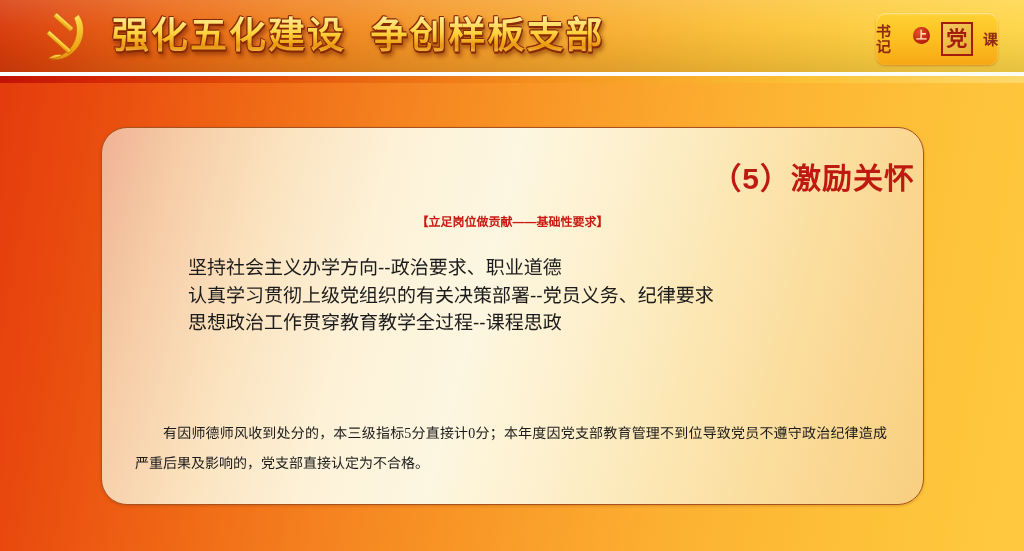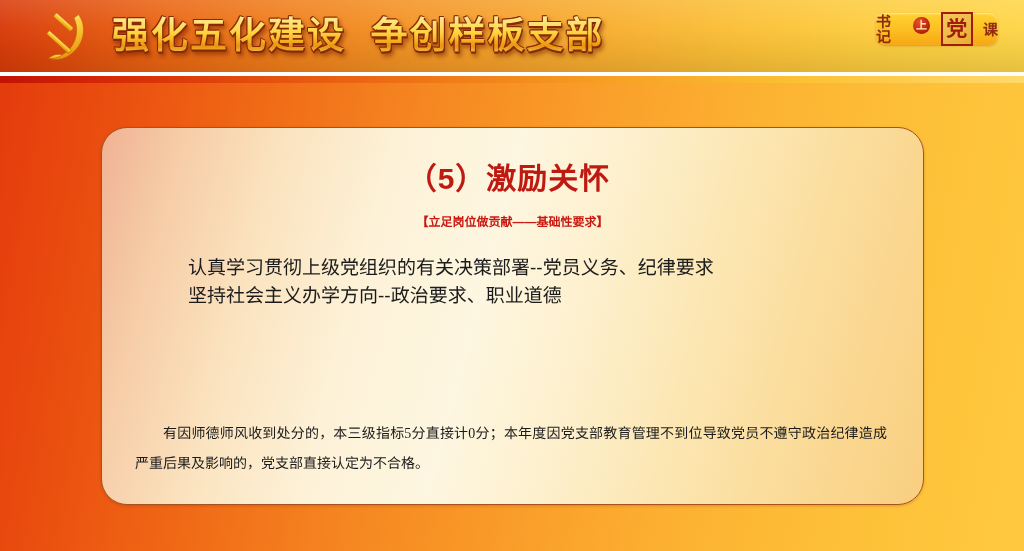--- a/index.html
+++ b/index.html
@@ -84,21 +84,21 @@
     text-shadow: 0 0 1px rgba(120,30,0,0.0);
     filter: drop-shadow(1px 2px 0 #8a2a05) drop-shadow(-1px 0 0 #8a2a05) drop-shadow(0 -1px 0 #8a2a05) drop-shadow(2px 3px 2px rgba(90,20,0,0.45));
   }
 
   
   .logo-plate {
     position: absolute;
     right: 26px;
     top: 13px;
     width: 122px;
-    height: 32px;
+    height: 52px;
     border-radius: 9px;
     background: linear-gradient(180deg, #ffd233 0%, #fcc123 48%, #f7a814 100%);
     box-shadow: inset 0 1px 2px rgba(255,255,255,0.55), 0 1px 2px rgba(140,50,0,0.3);
     display: flex;
     align-items: center;
     justify-content: center;
     gap: 8px;
   }
   .logo-char {
     font-size: 15px;
@@ -177,21 +177,21 @@
         #f9cf80 100%);
     box-shadow: 0 1px 3px rgba(120,45,5,0.25);
     overflow: hidden;
   }
 
   .panel-title {
     margin: 0;
     position: absolute;
     left: 0; right: 8px;
     top: 33px;
-    text-align: center;
+    text-align: right;
     font-size: 30px;
     font-weight: bold;
     color: #bf1a12;
     letter-spacing: 1px;
     line-height: 1.2;
   }
 
   .panel-subtitle {
     position: absolute;
     left: 0; right: 0;
@@ -269,21 +269,22 @@
   <div class="sep-white"></div>
   <div class="sep-under"></div>
 
   <div class="panel">
 
     <div class="panel-title">（5）激励关怀</div>
 
     <div class="panel-subtitle">【立足岗位做贡献——基础性要求】</div>
 
     <div class="bullet-list">
+      <div class="bullet-line">坚持社会主义办学方向--政治要求、职业道德</div>
       <div class="bullet-line">认真学习贯彻上级党组织的有关决策部署--党员义务、纪律要求</div>
-      <div class="bullet-line">坚持社会主义办学方向--政治要求、职业道德</div>
+      <div class="bullet-line">思想政治工作贯穿教育教学全过程--课程思政</div>
     </div>
 
     <div class="note">有因师德师风收到处分的，本三级指标5分直接计0分；本年度因党支部教育管理不到位导致党员不遵守政治纪律造成严重后果及影响的，党支部直接认定为不合格。</div>
 
   </div>
 
 </div>
 
 </body></html>

